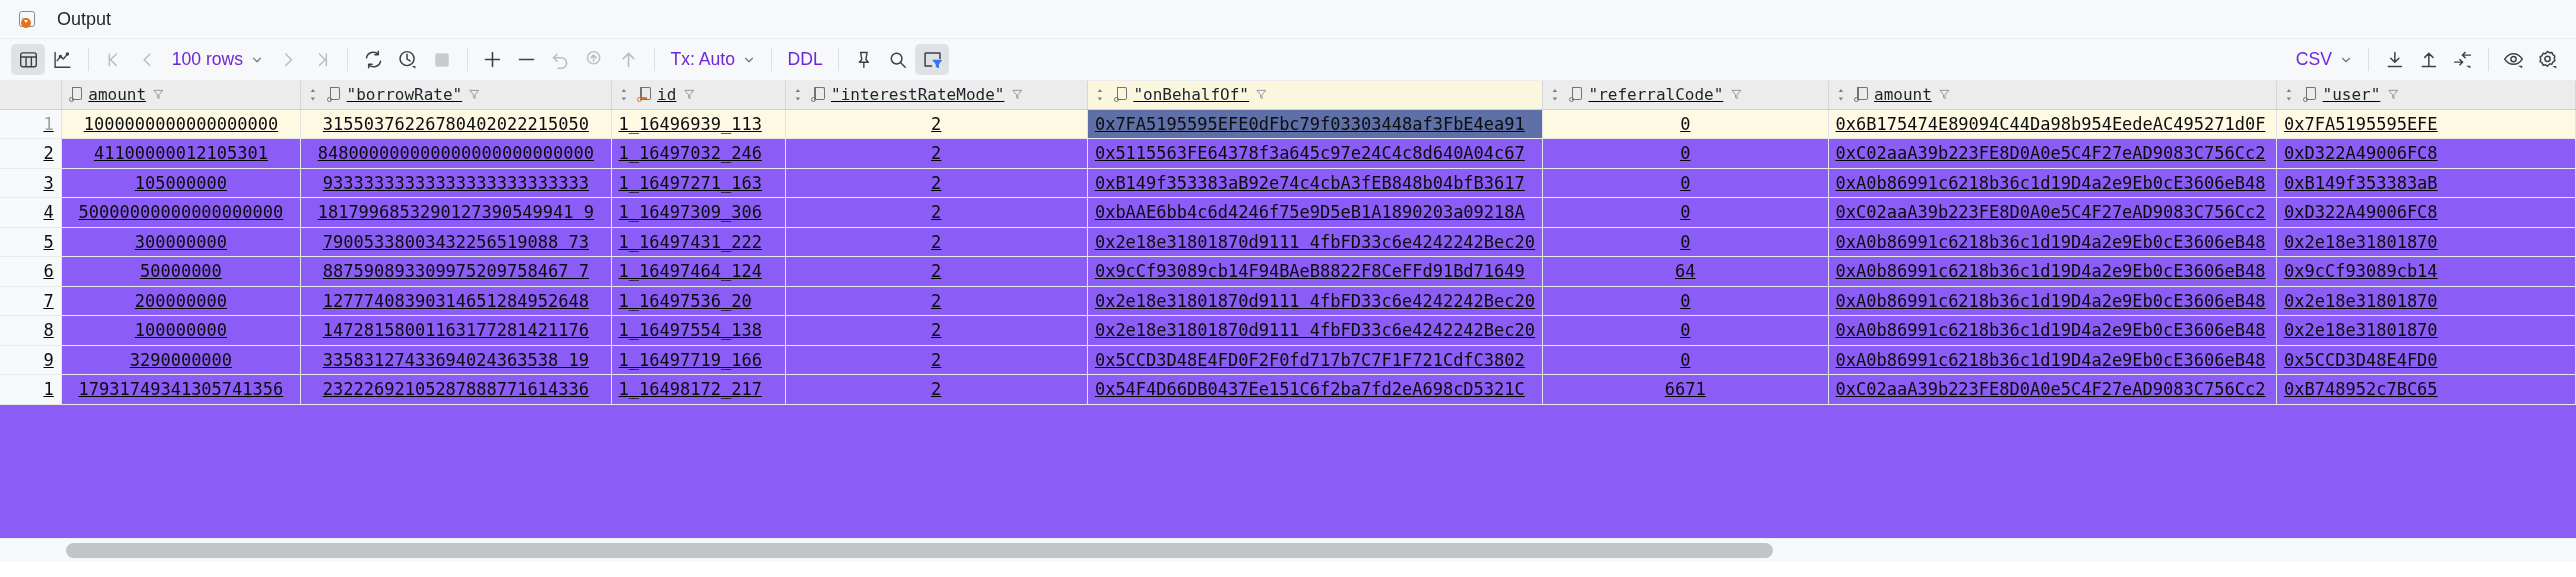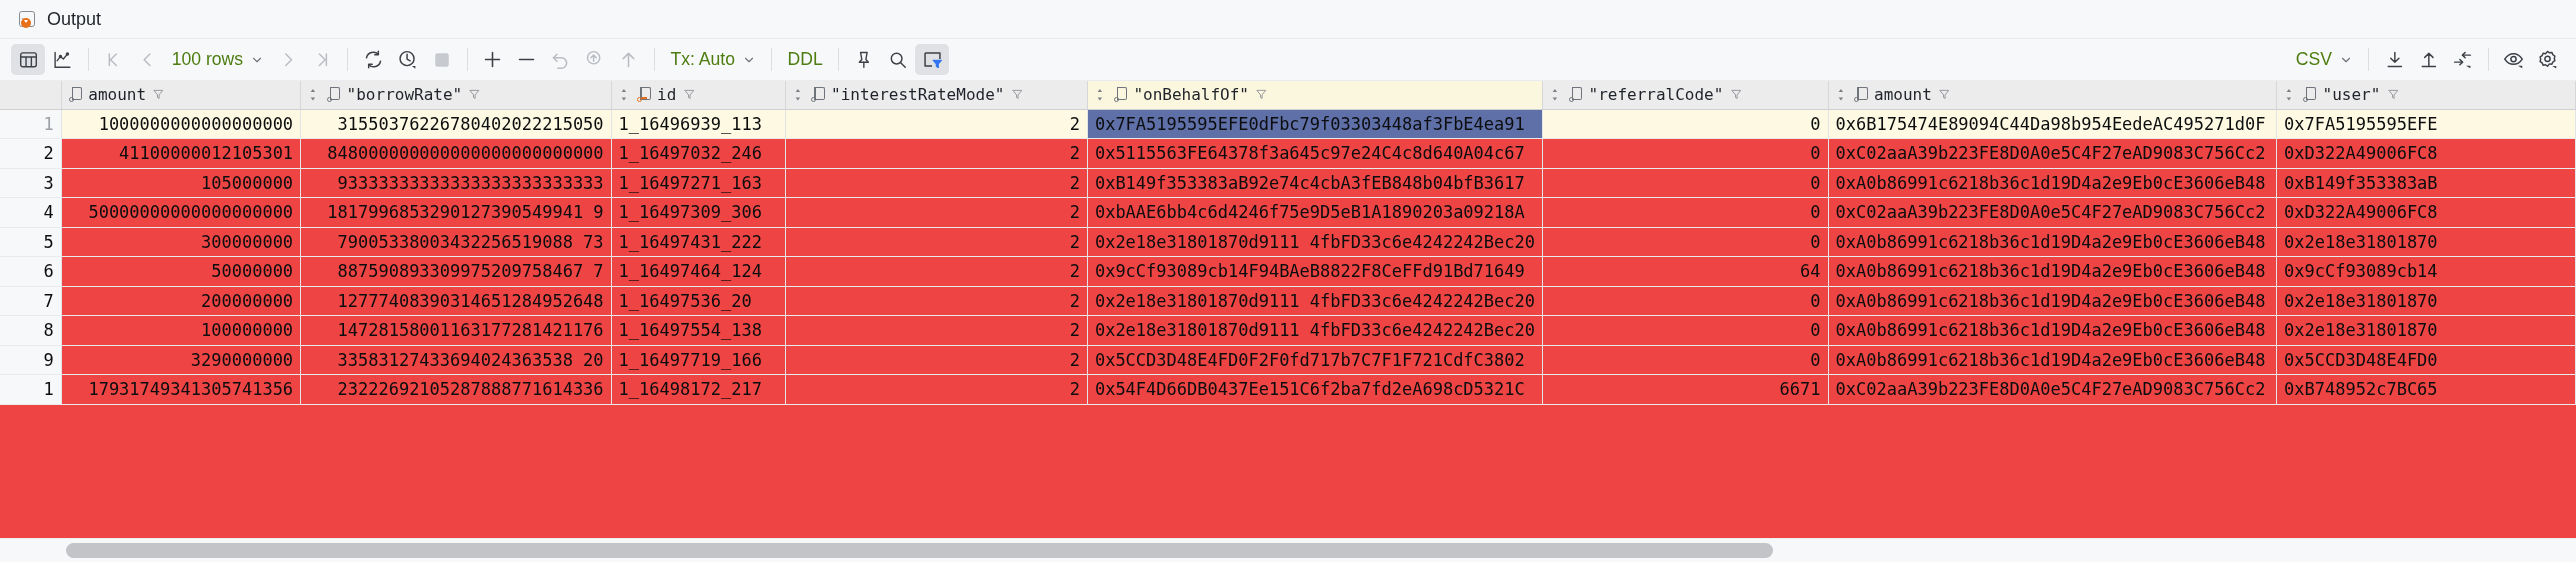--- a/index.html
+++ b/index.html
@@ -14,21 +14,21 @@
   .tabbar {
     height: 39px;
     background: #f7f8fa;
     display: flex;
     align-items: stretch;
     border-bottom: 0.7px solid #ebecf0;
   }
   .tab {
     display: flex;
     align-items: center;
-    gap: 11px;
+    gap: 21px;
     padding: 0 18px;
     font-size: 18px;
     color: #1f2329;
     position: relative;
     cursor: default;
     white-space: nowrap;
     justify-content: flex-end;
   }
   .tab.first { padding-left: 18px; }
   .tab.active::after {
@@ -100,29 +100,29 @@
     display: flex; align-items: center; justify-content: center;
     border-radius: 4.9px;
     color: #4a4f57;
     cursor: default;
     flex: 0 0 auto;
   }
   .tb-btn.sel { background: #dfe1e5; }
   .tb-btn.disabled { color: #b9bcc2; }
   .tb-sep { width: 0.7px; height: 22.5px; background: #dcdee2; margin: 0 8.4px; flex: 0 0 auto; }
   .tb-text {
-    font-size: 17.6px; color: #4d7c0f; padding: 0 7px;
+    font-size: 17.6px; color: #6d28d9; padding: 0 7px;
     display: flex; align-items: center; gap: 7px; white-space: nowrap;
   }
   .tb-text .caret { color: #6f737a; font-size: 13.3px; }
   .tb-spacer { flex: 1 1 auto; }
   svg { display: block; }
 
   
-  .grid-wrap { position: relative; height: 496px; overflow: hidden; background:#ef4444; }
+  .grid-wrap { position: relative; height: 496px; overflow: hidden; background:#8b5cf6;text-decoration:underline; }
   table.grid {
     border-collapse: collapse;
     table-layout: fixed;
     font-family: "DejaVu Sans Mono", monospace;
     font-size: 17px;
   }
   table.grid thead th {
     background: #ececed;
     border-right: 0.7px solid #d6d7d9;
     border-bottom: 0.7px solid #cfd0d2;
@@ -168,21 +168,21 @@
   }
   tr.rowsel td { background: #fdf9e3; }
   td.rownum {
     background: #f7f8fa;
     color: #9ca0a7;
     text-align: right;
     font-size: 17px;
     border-right: 0.7px solid #dfe1e5;
   }
   tr.rowsel td.rownum { background: #f7f8fa; color: #9ca0a7; }
-  td.num { text-align: right; }
+  td.num { text-align: center; }
   td.cellsel {
     background: #5f6fa8 !important;
     color: #ffffff;
     margin-left: 24px;
   }
 
   
   .hscroll {
     position: absolute; left: 0; right: 0; bottom: 15.5px; height: 24px;
     background: #f7f8fa; border-top: 0.7px solid #eceef1;
@@ -660,21 +660,21 @@
           <td class="">1_16497554_138</td>
           <td class="num">2</td>
           <td class="">0x2e18e31801870d9111 4fbFD33c6e4242242Bec20</td>
           <td class="num">0</td>
           <td class="">0xA0b86991c6218b36c1d19D4a2e9Eb0cE3606eB48</td>
           <td class="">0x2e18e31801870</td>
         </tr>
         <tr class="">
           <td class="rownum">9</td>
           <td class="num">3290000000</td>
-          <td class="num">33583127433694024363538 20</td>
+          <td class="num">33583127433694024363538 19</td>
           <td class="">1_16497719_166</td>
           <td class="num">2</td>
           <td class="">0x5CCD3D48E4FD0F2F0fd717b7C7F1F721CdfC3802</td>
           <td class="num">0</td>
           <td class="">0xA0b86991c6218b36c1d19D4a2e9Eb0cE3606eB48</td>
           <td class="">0x5CCD3D48E4FD0</td>
         </tr>
         <tr class="">
           <td class="rownum">1</td>
           <td class="num">17931749341305741356</td>

